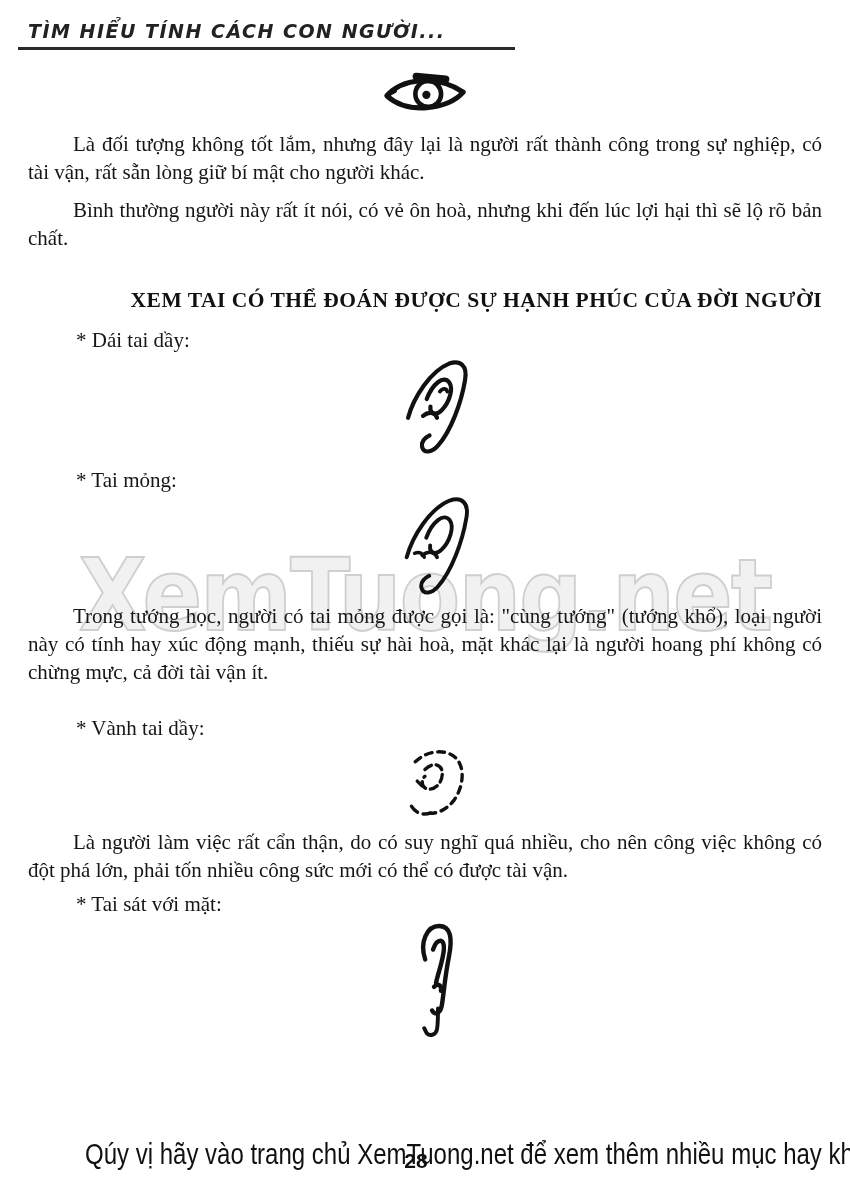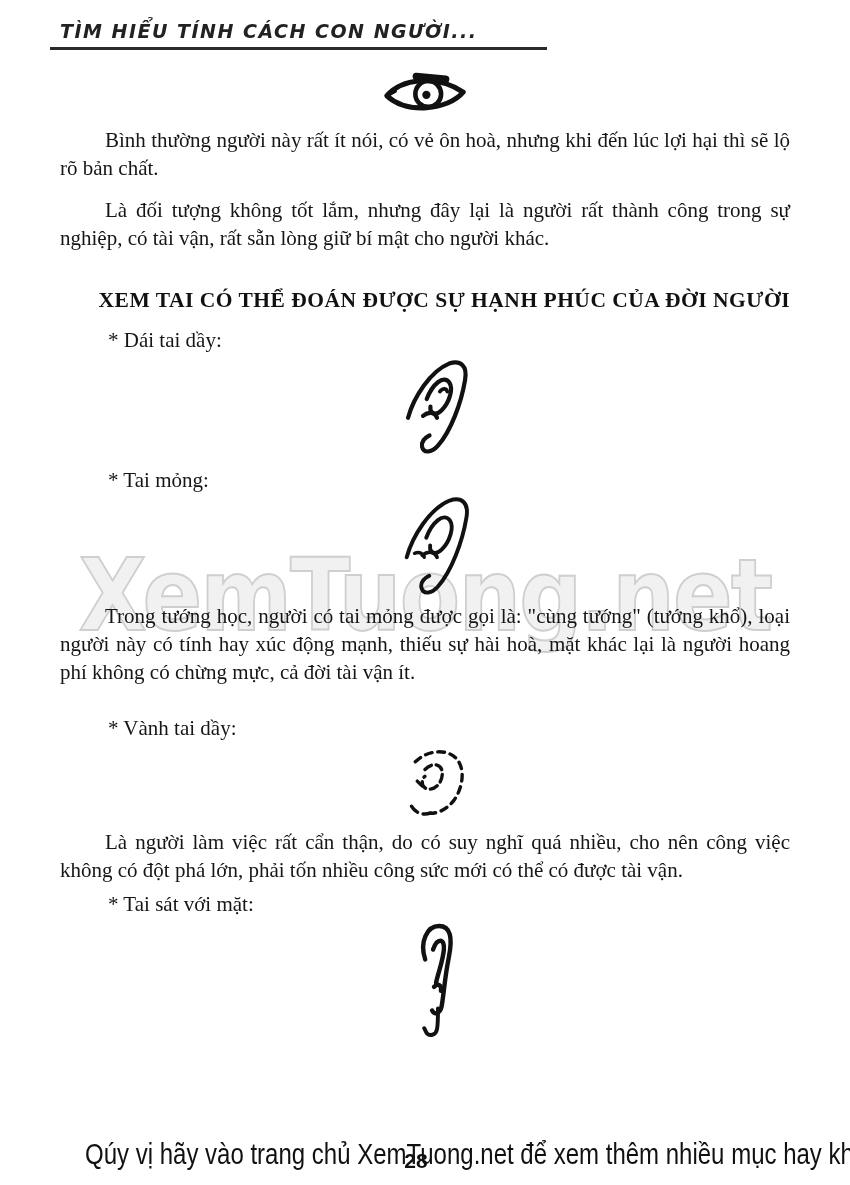--- a/index.html
+++ b/index.html
@@ -12,21 +12,21 @@
   .watermark {
     position: absolute; top: 538px; left: 0; width: 850px;
     text-align: center; white-space: nowrap;
     font-family: "DejaVu Sans", sans-serif; font-weight: bold;
     font-size: 100px; line-height: 115px; letter-spacing: -2px;
     color: #f1f1f1; -webkit-text-stroke: 2px #cfcfcf;
     transform: scaleX(0.88); transform-origin: 50% 50%;
     z-index: 0; user-select: none;
   }
 
-  .content { position: relative; z-index: 1; padding: 0 60px; }
+  .content { position: relative; z-index: 1; padding: 0 28px; }
 
   .header {
     display: inline-block; margin-top: 18px; margin-left: -10px;
     font-family: "DejaVu Sans", sans-serif; font-style: italic; font-weight: bold;
     font-size: 19px; line-height: 26px; letter-spacing: 1.5px; color: #222;
     border-bottom: 3px solid #2a2a2a; padding: 0 70px 3px 10px;
   }
 
   .illu { text-align: center; }
   .illu svg { display: inline-block; }
@@ -88,22 +88,22 @@
     <div class="illu eye-wrap">
       <svg width="92" height="46" viewBox="0 0 95 50">
         <path class="ln" d="M38,7 L70,10" stroke-width="8"></path>
         <path class="ln" d="M6,28 C22,10 58,4 89,24 C72,44 28,48 6,28 Z" stroke-width="5.5" fill="#fff"></path>
         <circle class="ln" cx="51" cy="26" r="14" stroke-width="5"></circle>
         <circle cx="49" cy="27" r="4.5" fill="#111"></circle>
         <path class="ln" d="M6,28 L15,23" stroke-width="4"></path>
       </svg>
     </div>
 
+    <p class="body-text p1">Là đối tượng không tốt lắm, nhưng đây lại là người rất thành công trong sự nghiệp, có tài vận, rất sẵn lòng giữ bí mật cho người khác.</p>
     <p class="body-text p2">Bình thường người này rất ít nói, có vẻ ôn hoà, nhưng khi đến lúc lợi hại thì sẽ lộ rõ bản chất.</p>
-    <p class="body-text p1">Là đối tượng không tốt lắm, nhưng đây lại là người rất thành công trong sự nghiệp, có tài vận, rất sẵn lòng giữ bí mật cho người khác.</p>
 
     <h2 class="section-title">XEM TAI CÓ THỂ ĐOÁN ĐƯỢC SỰ HẠNH PHÚC CỦA ĐỜI NGƯỜI</h2>
 
     <p class="item-label l1">* Dái tai dầy:</p>
 
     <div class="illu ear-wrap-a shift-right">
       <svg width="84" height="98" viewBox="0 0 90 105">
         <path class="ln" d="M14,64 C20,42 38,14 58,6 C70,2 78,8 75,24 C71,48 60,78 46,94 C40,101 31,103 29,95 C28,89 33,85 37,83" stroke-width="4.5"></path>
         <path class="ln" d="M34,44 C40,28 52,18 58,26 C63,33 58,48 50,56 C44,62 37,60 38,52" stroke-width="4.5"></path>
         <path class="ln" d="M30,62 C36,57 43,58 45,64" stroke-width="4.5"></path>

